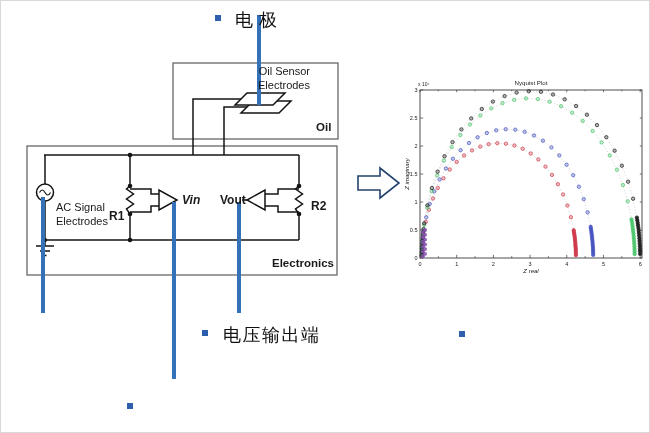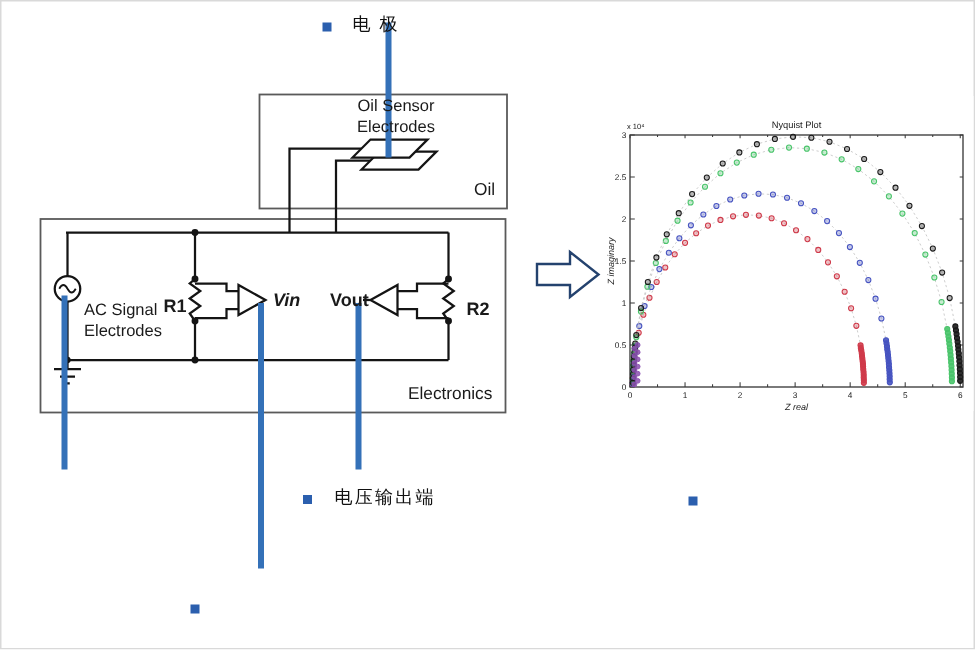--- a/index.html
+++ b/index.html
@@ -4,26 +4,26 @@
 <style>
   html,body{margin:0;padding:0;background:#fff;}
   .canvas{
     position:relative;width:650px;height:433px;background:#ffffff;
     font-family:"Liberation Sans",sans-serif;overflow:hidden;
     border:1px solid #d9d9d9;box-sizing:border-box;
   }
   svg.layer{position:absolute;left:0;top:0;}
   .lbl{position:absolute;color:#1a1a1a;white-space:nowrap;}
   .en{font-family:"Liberation Sans",sans-serif;}
-  .cjk{font-family:"DejaVu Serif","Liberation Serif",serif;font-size:12px;letter-spacing:1.5px;color:#111;}
+  .cjk{font-family:"DejaVu Serif","Liberation Serif",serif;font-size:18px;letter-spacing:1.5px;color:#111;}
   .bullet{position:absolute;width:6px;height:6px;background:#2b5fae;}
   .comp{font-weight:bold;font-size:12px;}
   .small{font-size:11px;line-height:1.25;}
-  .boxname{font-weight:normal;font-size:11.5px;}
-  .center2{text-align:center;}
+  .boxname{font-weight:bold;font-size:11.5px;}
+  .center2{text-align:right;}
   #nyquist-figure{position:absolute;left:403px;top:63px;width:247px;height:210px;background:#fff;}
 </style>
 </head>
 <body>
 
 <div class="canvas">
 
   <svg class="layer" width="650" height="433" viewBox="0 0 650 433">
 
     <rect x="172" y="62" width="165" height="76" fill="#ffffff" stroke="#5a5a5a" stroke-width="1.2"></rect>
@@ -91,21 +91,21 @@
   <div class="lbl small center2 en" style="left:217px;top:64px;width:92px;">
     <span>Oil Sensor</span><br>
     <span>Electrodes</span>
   </div>
   <div class="lbl boxname en" style="left:315px;top:120px;">Oil</div>
   <div class="lbl boxname en" style="left:271px;top:256px;">Electronics</div>
   <div class="lbl small en" style="left:55px;top:200px;">
     <span>AC Signal</span><br>
     <span>Electrodes</span>
   </div>
-  <div class="lbl comp en" style="left:108px;top:196px;">R1</div>
+  <div class="lbl comp en" style="left:108px;top:208px;">R1</div>
   <div class="lbl comp en" style="left:181px;top:192px;font-style:italic;">Vin</div>
   <div class="lbl comp en" style="left:219px;top:192px;">Vout</div>
   <div class="lbl comp en" style="left:310px;top:198px;">R2</div>
 
   <span class="bullet" style="left:214px;top:14px;"></span>
   <div class="lbl cjk" style="left:234px;top:7px;letter-spacing:6px;">电极</div>
 
 
   <span class="bullet" style="left:201px;top:329px;"></span>
   <div class="lbl cjk" style="left:222px;top:322px;">电压输出端</div>

